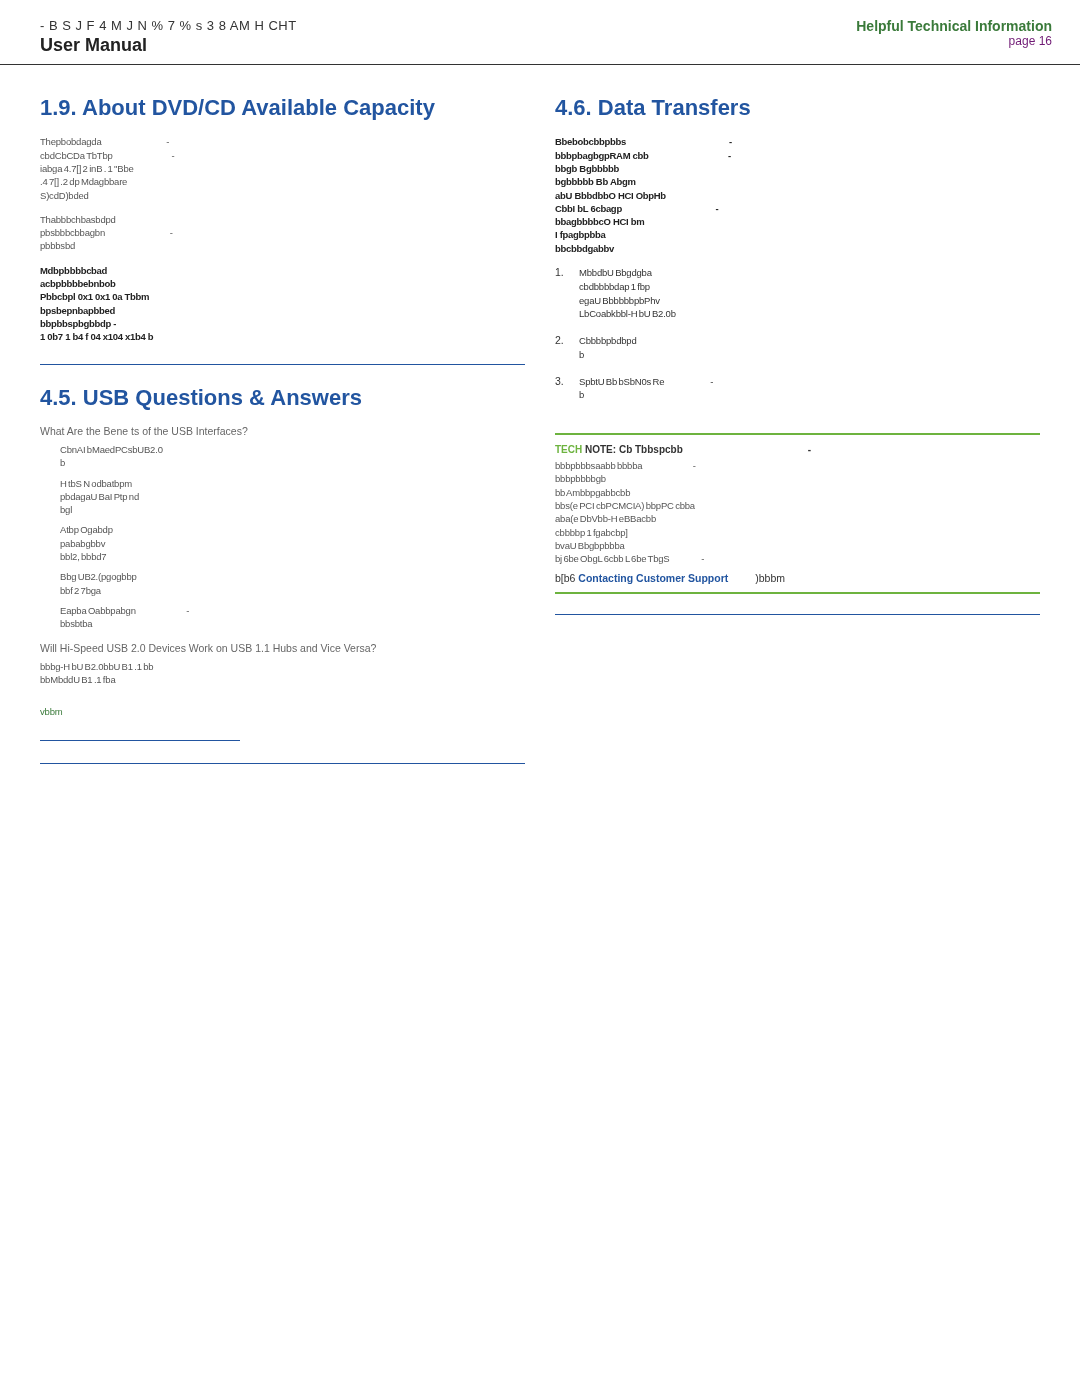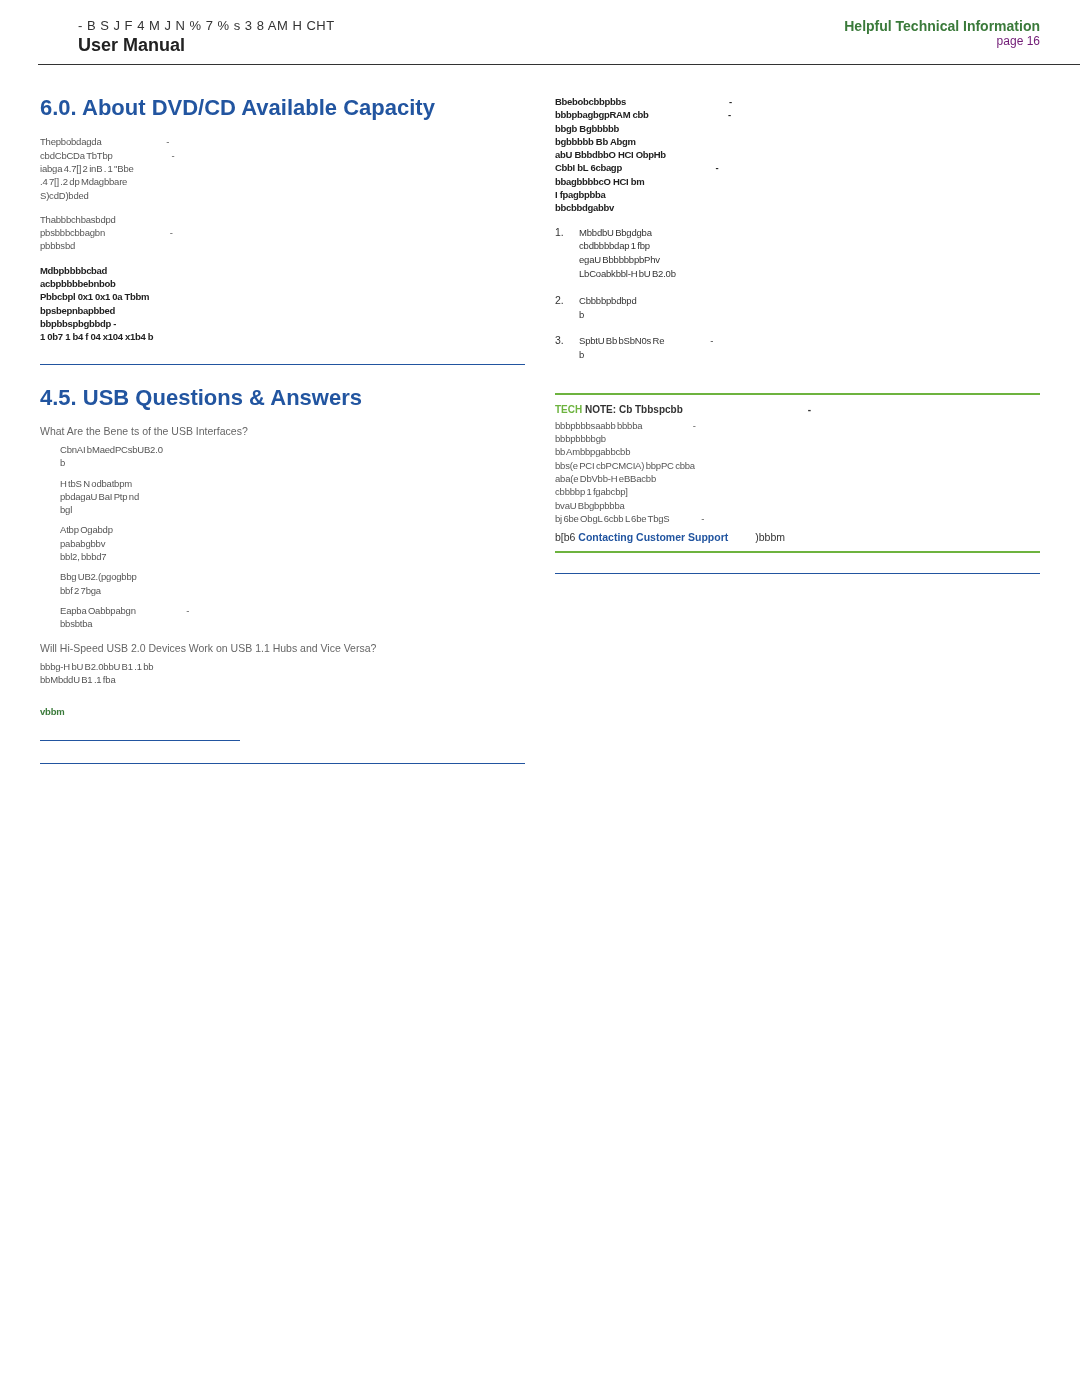--- a/index.html
+++ b/index.html
@@ -8,26 +8,25 @@
       font-family: Arial, Helvetica, sans-serif;
       font-size: 11px;
       color: #222;
       width: 1080px;
       min-height: 1397px;
       position: relative;
     }
 
     
     .header {
-      padding: 18px 40px 8px 40px;
+      padding: 18px 28px 8px 40px;
       border-bottom: 1.5px solid #333;
       display: flex;
       justify-content: space-between;
       align-items: flex-start;
-      margin-left: 38px;
     }
     .header-left {
       display: flex;
       flex-direction: column;
     }
     .header-title-line {
       font-size: 13px;
       color: #333;
       font-weight: normal;
       letter-spacing: 0.5px;
@@ -151,21 +150,21 @@
     .bottom-input {
       border-bottom: 1.5px solid #2255a0;
       width: 200px;
       height: 16px;
       display: inline-block;
       margin-top: 4px;
     }
 
     .green-text {
       color: #3a7a3a;
-      font-weight: bold;
+      font-weight: normal;
     }
 
     .spacer { height: 8px; }
     .spacer-sm { height: 4px; }
 
     .usb-question {
       font-size: 10.5px;
       color: #666;
       margin-bottom: 6px;
     }
@@ -182,21 +181,21 @@
     <div class="header-section-title">Helpful Technical Information</div>
     <div class="header-page">page 16</div>
   </div>
 </div>
 
 <div class="content">
 
   <div class="col-left">
 
     
-    <h2 class="section-heading">6.0.  About DVD/CD Available Capacity</h2>
+    <h2 class="section-heading">1.9.  About DVD/CD Available Capacity</h2>
 
     <div class="garbled">
       Thepbobdagda &nbsp;&nbsp;&nbsp;&nbsp;&nbsp;&nbsp;&nbsp;&nbsp;&nbsp;&nbsp;&nbsp;&nbsp;&nbsp;&nbsp;&nbsp;&nbsp;&nbsp;&nbsp;&nbsp;&nbsp;&nbsp;&nbsp;&nbsp;&nbsp;&nbsp;&nbsp;&nbsp;&nbsp;&nbsp;&nbsp;&nbsp;&nbsp;&nbsp;&nbsp;&nbsp;&nbsp;&nbsp;&nbsp;&nbsp;&nbsp;&nbsp;&nbsp;&nbsp; -<br>
       cbdCbCDa TbTbp &nbsp;&nbsp;&nbsp;&nbsp;&nbsp;&nbsp;&nbsp;&nbsp;&nbsp;&nbsp;&nbsp;&nbsp;&nbsp;&nbsp;&nbsp;&nbsp;&nbsp;&nbsp;&nbsp;&nbsp;&nbsp;&nbsp;&nbsp;&nbsp;&nbsp;&nbsp;&nbsp;&nbsp;&nbsp;&nbsp;&nbsp;&nbsp;&nbsp;&nbsp;&nbsp;&nbsp;&nbsp;&nbsp;&nbsp; -<br>
       iabga 4.7[] 2 inB . 1 "Bbe<br>
       .4 7[] .2 dp  Mdagbbare<br>
       S)cdD)bded
     </div>
 
     <div class="spacer"></div>
@@ -268,20 +267,21 @@
 
     <div class="garbled green-text">vbbm</div>
     <div class="bottom-input"></div>
 
     <hr class="section-divider">
 
   </div>
 
   <div class="col-right">
 
+    <h2 class="section-heading">4.6.  Data Transfers</h2>
 
     <div class="garbled-dark">
       Bbebobcbbpbbs &nbsp;&nbsp;&nbsp;&nbsp;&nbsp;&nbsp;&nbsp;&nbsp;&nbsp;&nbsp;&nbsp;&nbsp;&nbsp;&nbsp;&nbsp;&nbsp;&nbsp;&nbsp;&nbsp;&nbsp;&nbsp;&nbsp;&nbsp;&nbsp;&nbsp;&nbsp;&nbsp;&nbsp;&nbsp;&nbsp;&nbsp;&nbsp;&nbsp;&nbsp;&nbsp;&nbsp;&nbsp;&nbsp;&nbsp;&nbsp;&nbsp;&nbsp; -<br>
       bbbpbagbgpRAM  cbb &nbsp;&nbsp;&nbsp;&nbsp;&nbsp;&nbsp;&nbsp;&nbsp;&nbsp;&nbsp;&nbsp;&nbsp;&nbsp;&nbsp;&nbsp;&nbsp;&nbsp;&nbsp;&nbsp;&nbsp;&nbsp;&nbsp;&nbsp;&nbsp;&nbsp;&nbsp;&nbsp;&nbsp;&nbsp;&nbsp;&nbsp;&nbsp; -<br>
       bbgb Bgbbbbb<br>
       bgbbbbb Bb Abgm<br>
       abU BbbdbbO HCI  ObpHb<br>
       CbbI bL 6cbagp &nbsp;&nbsp;&nbsp;&nbsp;&nbsp;&nbsp;&nbsp;&nbsp;&nbsp;&nbsp;&nbsp;&nbsp;&nbsp;&nbsp;&nbsp;&nbsp;&nbsp;&nbsp;&nbsp;&nbsp;&nbsp;&nbsp;&nbsp;&nbsp;&nbsp;&nbsp;&nbsp;&nbsp;&nbsp;&nbsp;&nbsp;&nbsp;&nbsp;&nbsp;&nbsp;&nbsp;&nbsp;&nbsp; -<br>
       bbagbbbbcO HCI  bm<br>
       I fpagbpbba<br>

